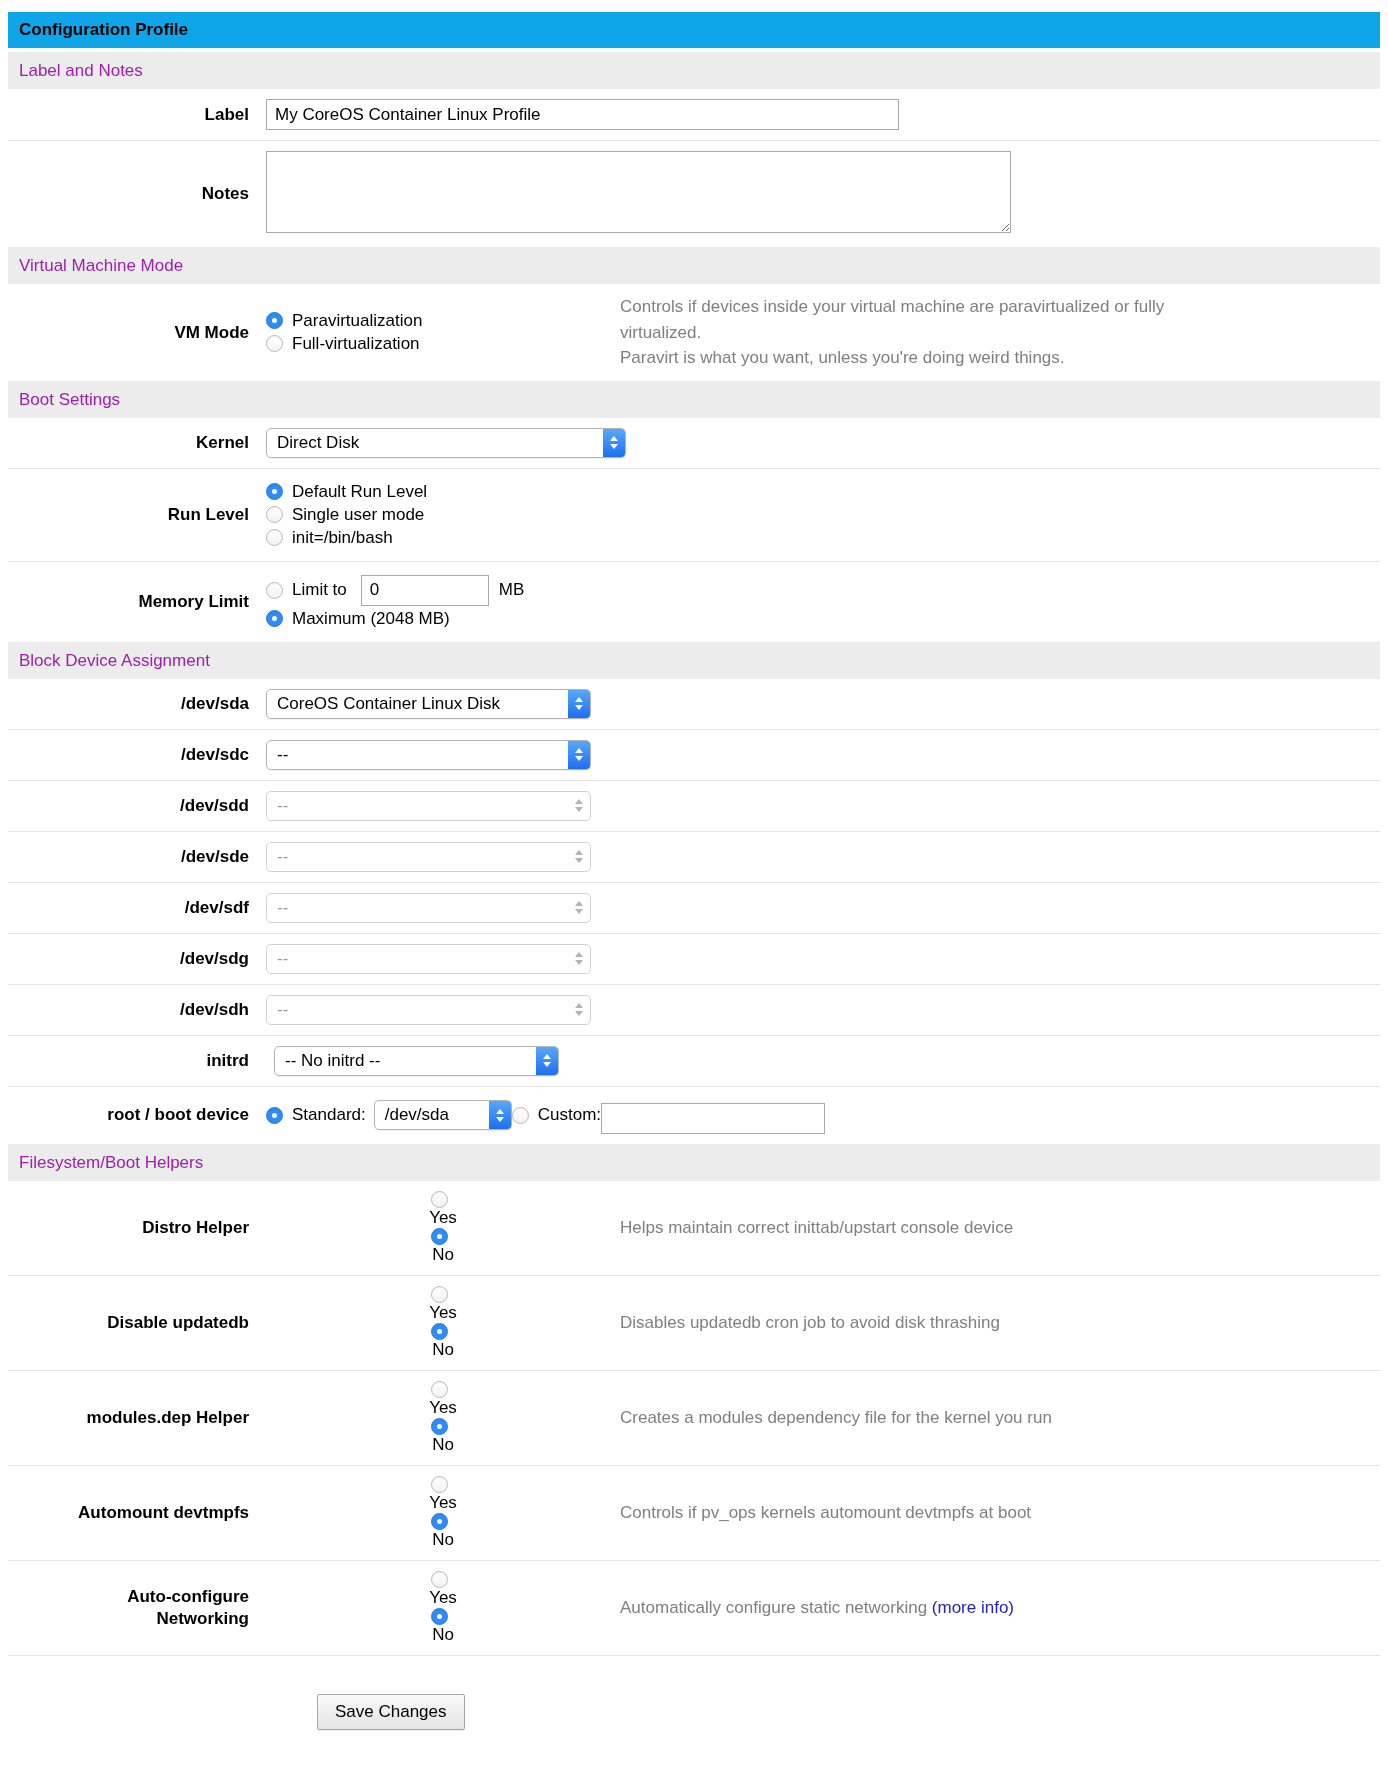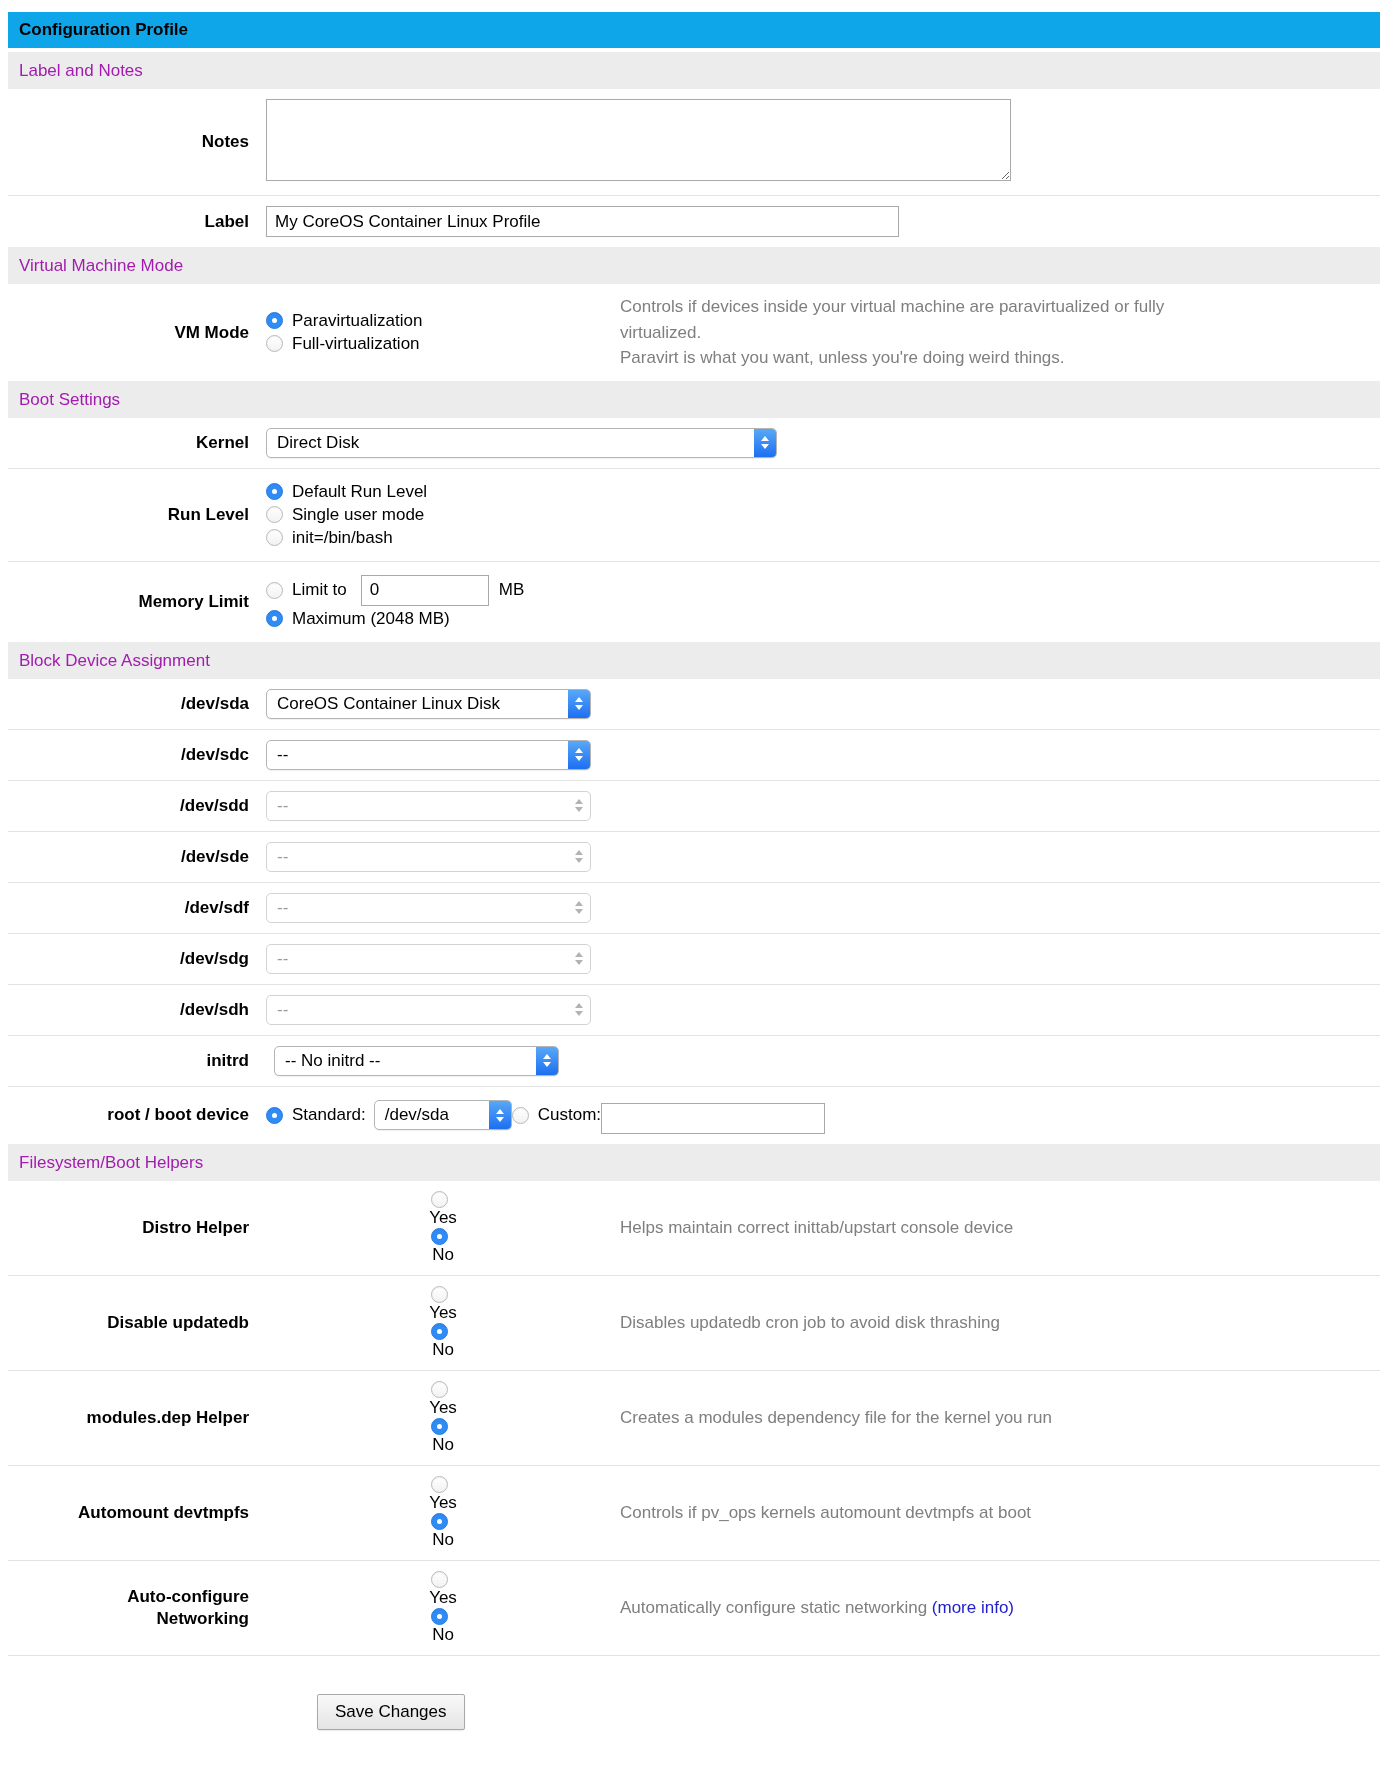--- a/index.html
+++ b/index.html
@@ -64,21 +64,21 @@
     background:linear-gradient(#58a8f8,#1d6ff1);
     display:flex; flex-direction:column; align-items:center; justify-content:center;
   }
   .tri-up   { width:0; height:0; border-left:4px solid transparent; border-right:4px solid transparent; border-bottom:5px solid #fff; margin-bottom:3px; }
   .tri-down { width:0; height:0; border-left:4px solid transparent; border-right:4px solid transparent; border-top:5px solid #fff; }
   .select.disabled { border-color:#d2d2d2; box-shadow:none; }
   .select.disabled .select-value { color:#9b9b9b; }
   .select.disabled .stepper { background:none; }
   .select.disabled .tri-up   { border-bottom-color:#b3b3b3; }
   .select.disabled .tri-down { border-top-color:#b3b3b3; }
-  .sel-kernel { width:511px; }
+  .sel-kernel { width:360px; }
   .sel-device { width:325px; }
   .sel-initrd { width:285px;margin-left:8px; }
   .sel-root   { width:138px; margin-left:8px; }
 
   
   .opt-line { display:flex; align-items:center; margin:3px 0; font-size:17px; }
   .radio {
     width:17px; height:17px; border-radius:50%; flex:none;
     background:linear-gradient(#fff,#f2f2f2);
     border:1px solid #b9b9b9; margin-right:9px; position:relative;
@@ -110,29 +110,29 @@
 </head>
 <body>
 
 <div class="page">
 
   <div class="titlebar">Configuration Profile</div>
 
   <div class="band">Label and Notes</div>
   <div class="rows">
     <div class="row">
+      <div class="row-label">Label</div>
+      <div class="row-control wide">
+        <input type="text" class="label-input" value="My CoreOS Container Linux Profile" style="">
+      </div>
+    </div>
+    <div class="row">
       <div class="row-label">Notes</div>
       <div class="row-control wide">
         <textarea style=""></textarea>
-      </div>
-    </div>
-    <div class="row">
-      <div class="row-label">Label</div>
-      <div class="row-control wide">
-        <input type="text" class="label-input" value="My CoreOS Container Linux Profile" style="">
       </div>
     </div>
   </div>
 
   <div class="band">Virtual Machine Mode</div>
   <div class="rows">
     <div class="row">
       <div class="row-label">VM Mode</div>
       <div class="row-control">
         <div class="opt-line">

